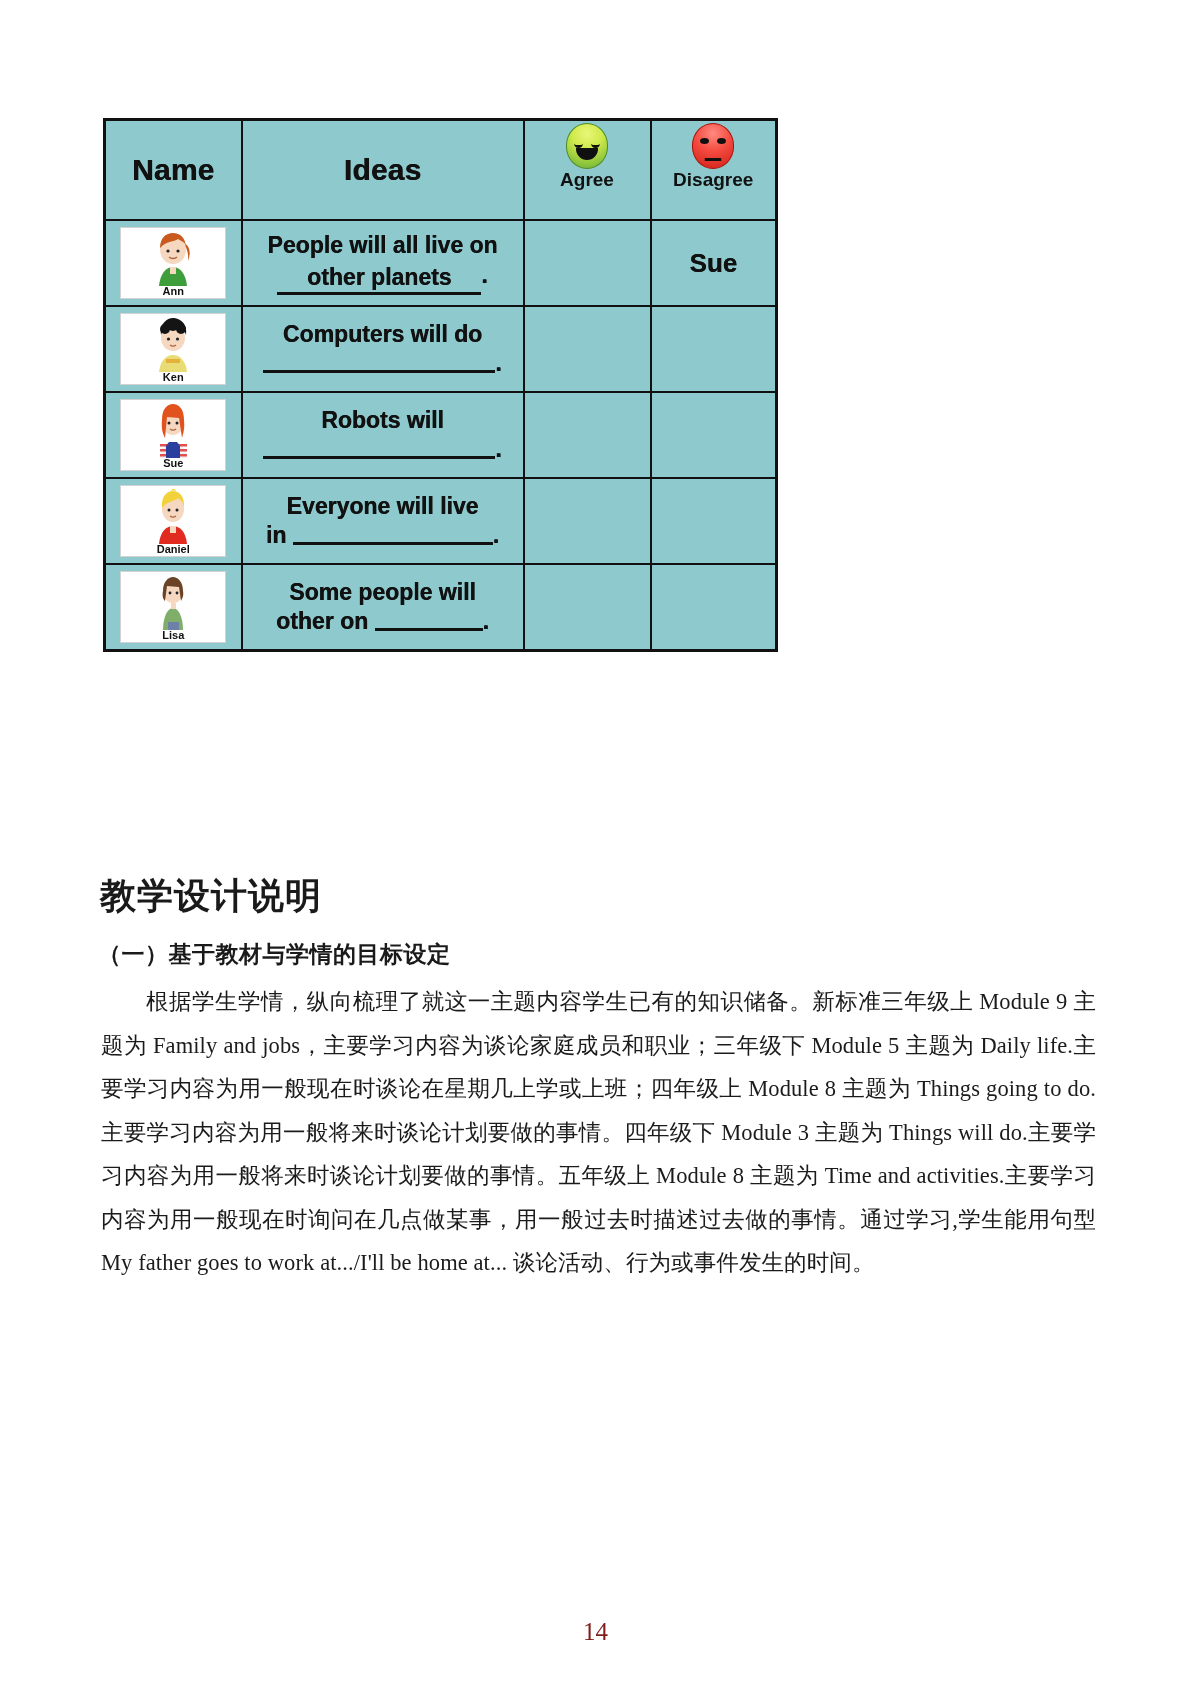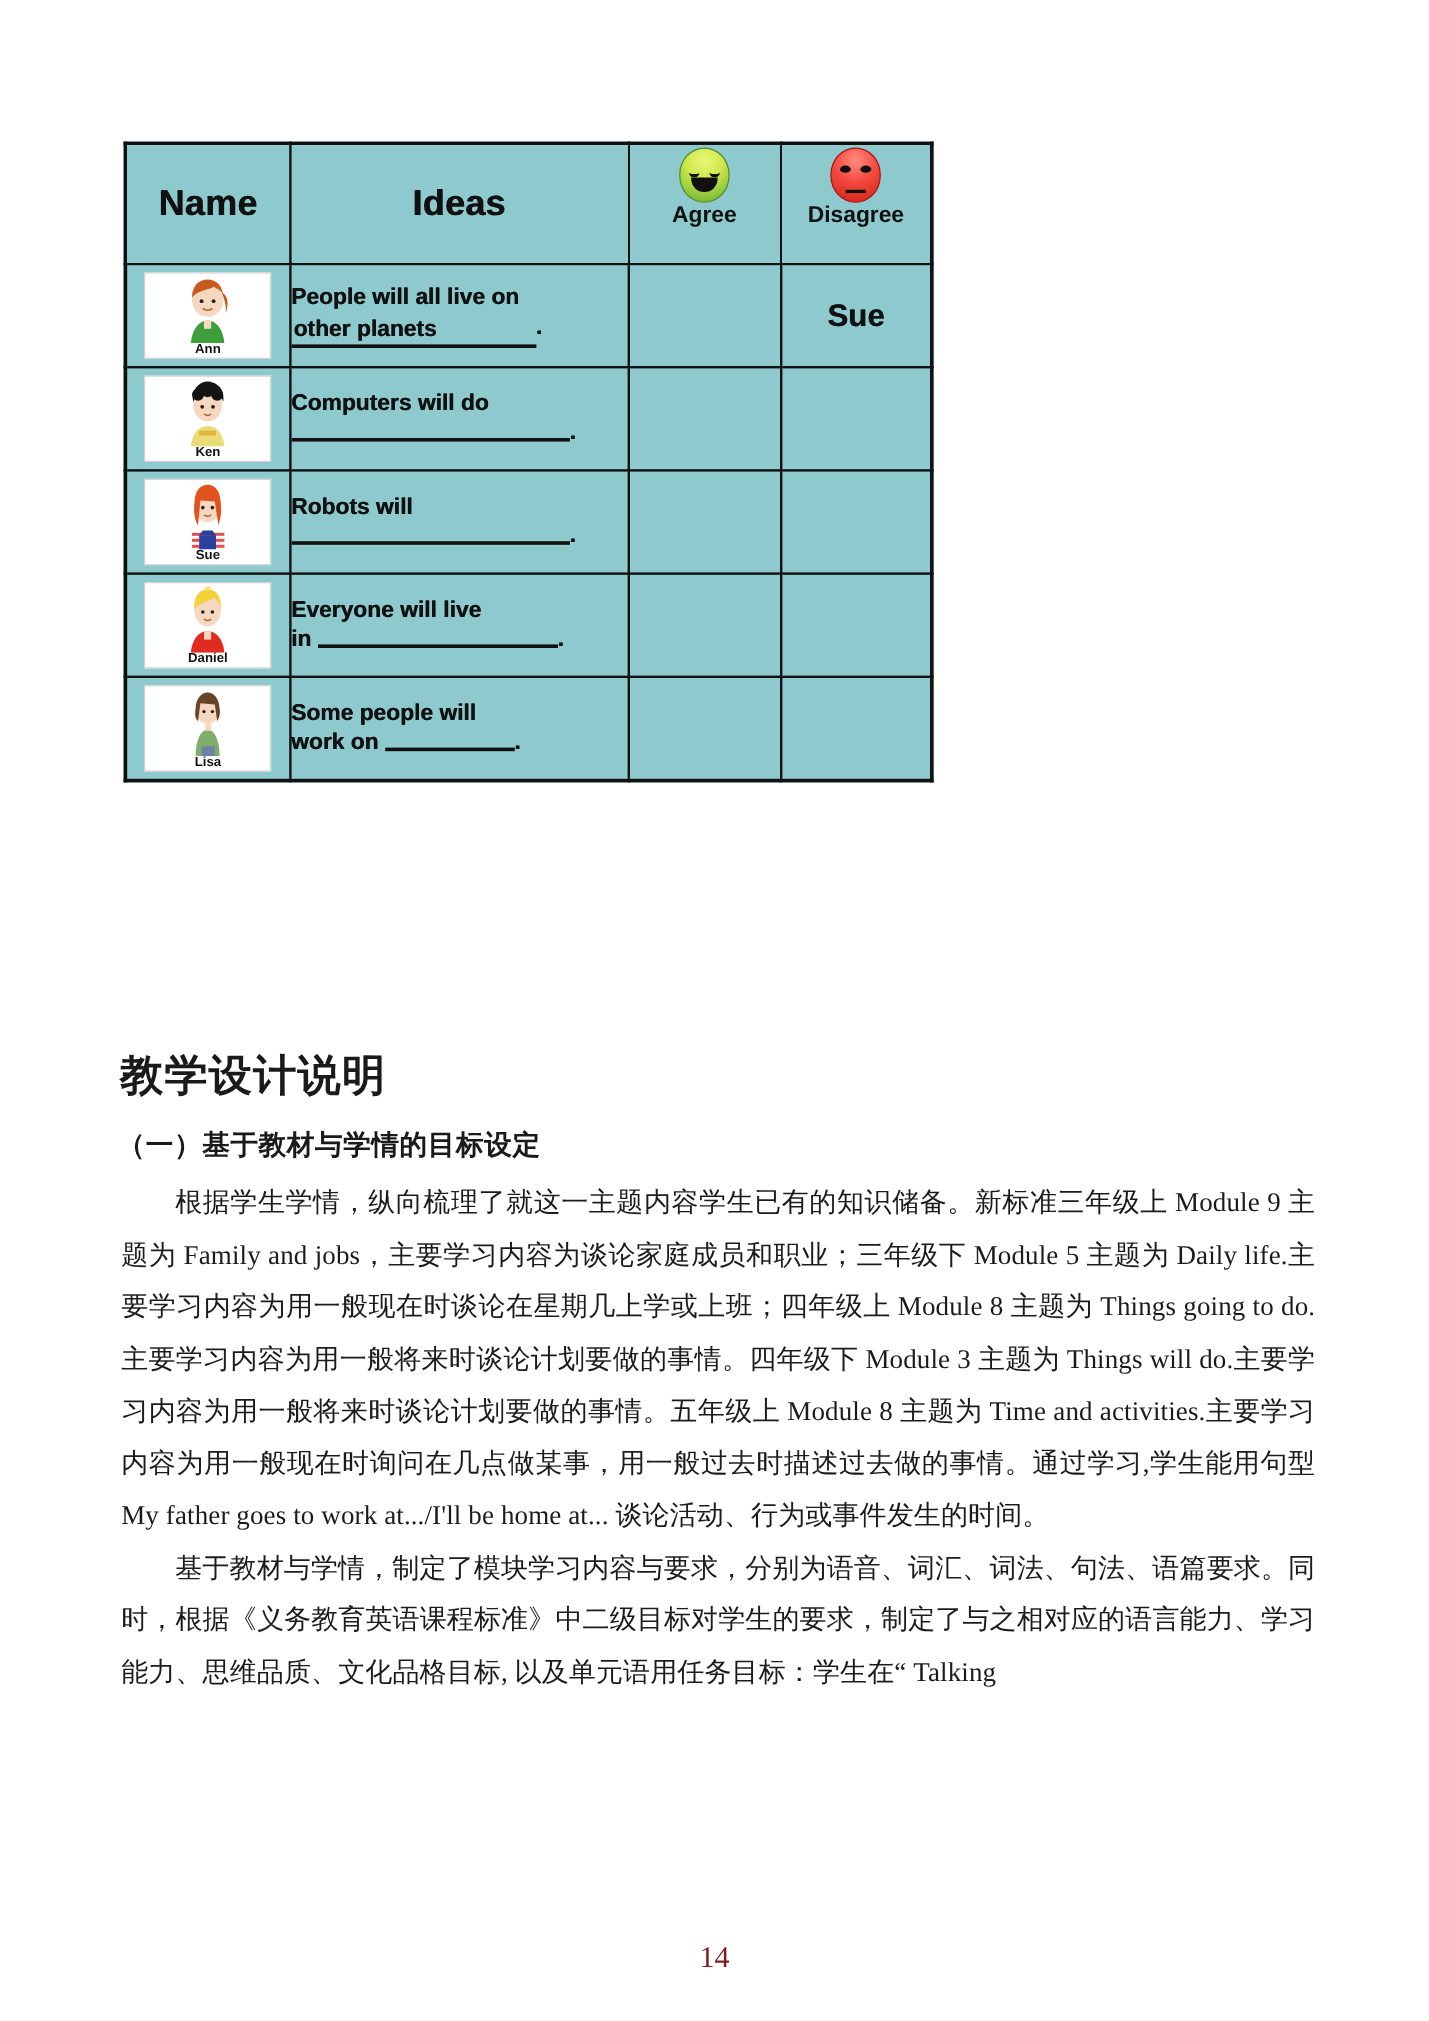--- a/index.html
+++ b/index.html
@@ -160,25 +160,26 @@
     text-align: center;
     font-size: 11px;
     font-weight: bold;
     font-family: "Liberation Sans", sans-serif;
     color: #111;
     line-height: 1;
   }
 
   .cell-idea {
     padding: 6px 10px 6px 12px;
-    font-size: 19px;
+    font-size: 23px;
     font-weight: bold;
     line-height: 1.28;
     color: #111;
     text-shadow: 0.4px 0 0 #111;
+    text-align: center;
   }
   .blank {
     display: inline-block;
     border-bottom: 3px solid #111;
     vertical-align: -2px;
   }
   .blank.w-filled { border-bottom: 3px solid #111; padding: 0 2px; }
   .b-long  { width: 200px; }
   .b-short { width: 108px; }
   .b-full  { width: 232px; }
@@ -395,33 +396,32 @@
                 <circle cx="56" cy="21" r="1.4" fill="#222"></circle>
                 <path d="M42 58c0-14 5-22 10-22s10 8 10 22z" fill="#7fae6b"></path>
                 <rect x="47" y="50" width="11" height="8" fill="#6e7fa8"></rect>
                 <rect x="50" y="31" width="5" height="6" fill="#f6d7bf"></rect>
               </svg>
               <span class="nm">Lisa</span>
             </span>
           </td>
           <td class="cell-idea">
             <span>Some people will</span><br>
-            <span>work on</span>
+            <span>other on</span>
             <span class="blank b-short"></span><span>.</span>
           </td>
           <td class="cell-vote"></td>
           <td class="cell-vote"></td>
         </tr>
 
       </tbody>
     </table>
   </div>
 
   <div class="doc">
     <h2 class="sec-title">教学设计说明</h2>
     <h3 class="sub-title">（一）基于教材与学情的目标设定</h3>
     <p class="body">根据学生学情，纵向梳理了就这一主题内容学生已有的知识储备。新标准三年级上 Module 9 主题为 Family and jobs，主要学习内容为谈论家庭成员和职业；三年级下 Module 5 主题为 Daily life.主要学习内容为用一般现在时谈论在星期几上学或上班；四年级上 Module 8 主题为 Things going to do. 主要学习内容为用一般将来时谈论计划要做的事情。四年级下 Module 3 主题为 Things will do.主要学习内容为用一般将来时谈论计划要做的事情。五年级上 Module 8 主题为 Time and activities.主要学习内容为用一般现在时询问在几点做某事，用一般过去时描述过去做的事情。通过学习,学生能用句型 My father goes to work at.../I'll be home at... 谈论活动、行为或事件发生的时间。</p>
-    <p class="body">基于教材与学情，制定了模块学习内容与要求，分别为语音、词汇、词法、句法、语篇要求。同时，根据《义务教育英语课程标准》中二级目标对学生的要求，制定了与之相对应的语言能力、学习能力、思维品质、文化品格目标, 以及单元语用任务目标：学生在“ Talking</p>
   </div>
 
   <div class="page-number">14</div>
 
 </div>
 
 </body></html>

